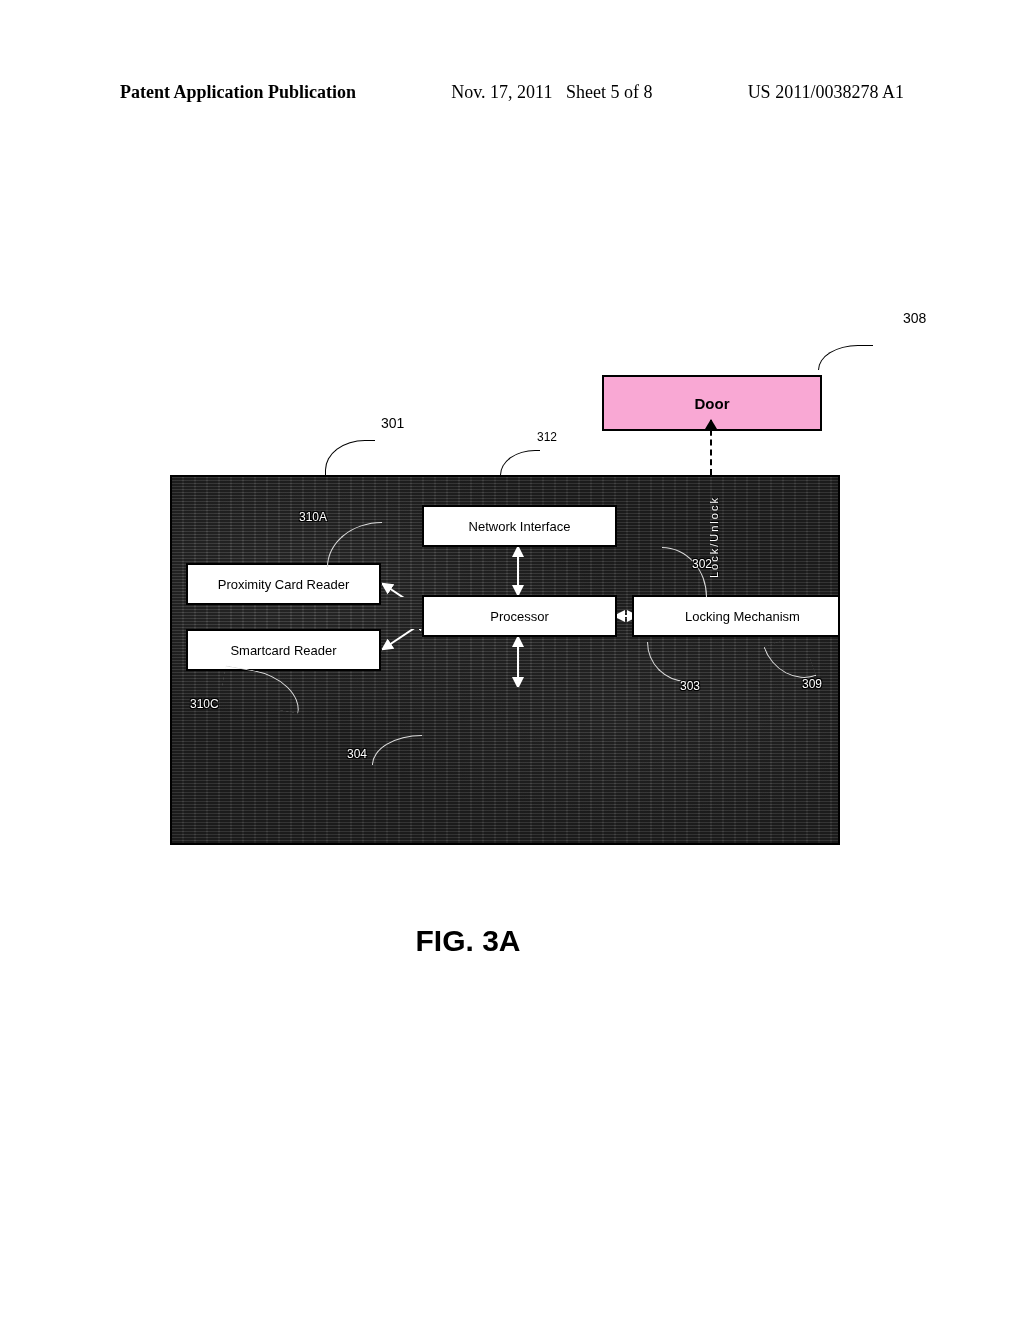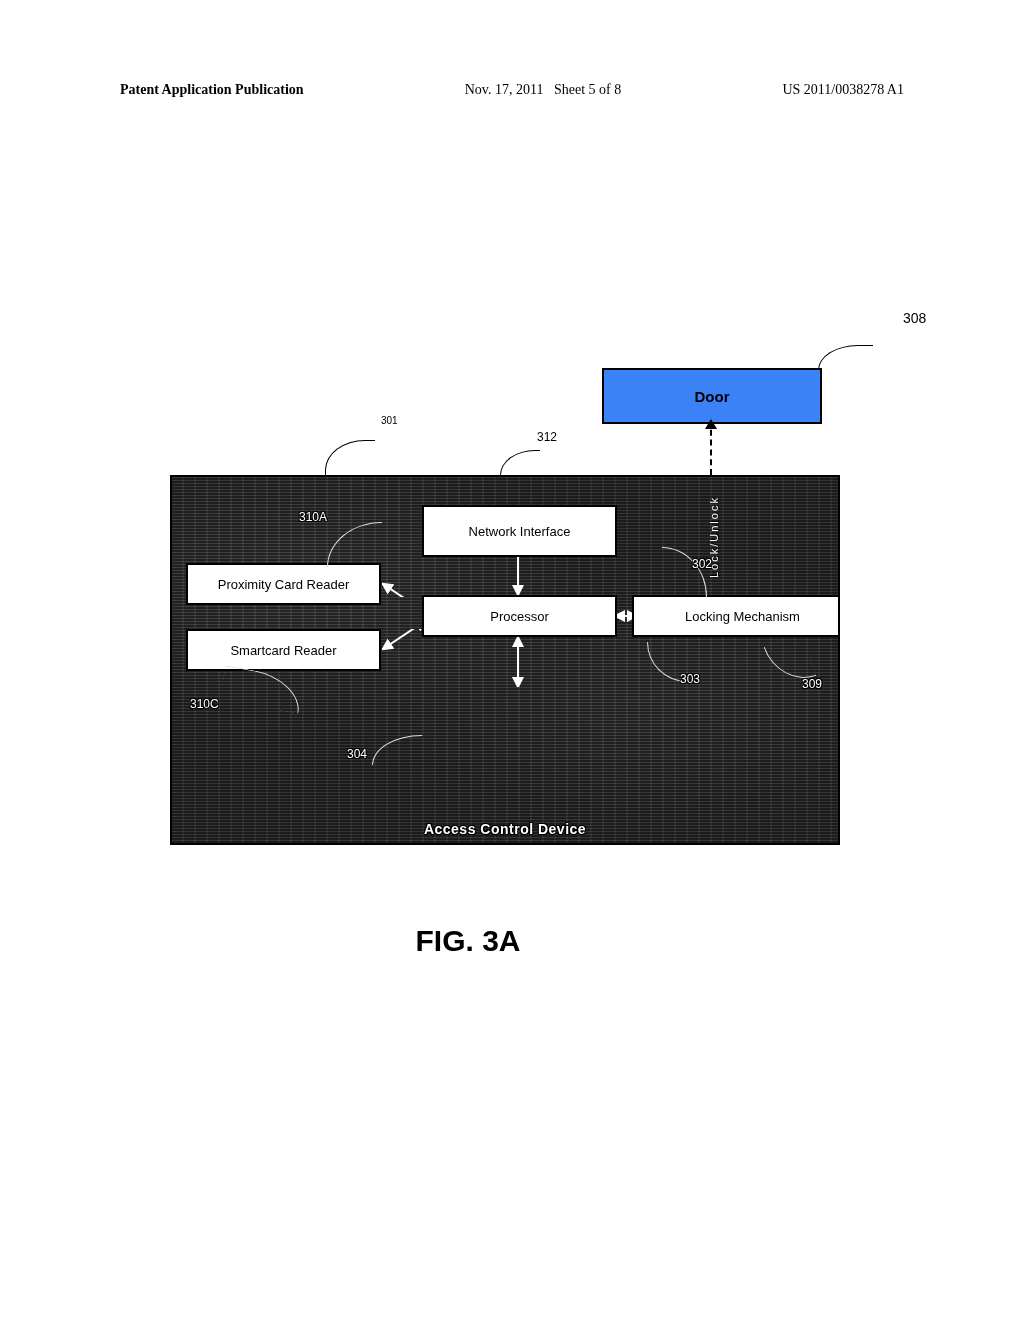--- a/index.html
+++ b/index.html
@@ -11,42 +11,42 @@
     position: relative;
   }
   .header {
     position: absolute;
     top: 82px;
     left: 0;
     width: 1024px;
     display: flex;
     justify-content: space-between;
     padding: 0 120px 0 120px;
-    font-size: 14px;
+    font-size: 18px;
   }
   .header .left { font-weight: bold; }
   .header .mid { }
   .header .right { }
 
   .fig-area {
     position: absolute;
     left: 170px;
     top: 300px;
     width: 700px;
     height: 640px;
   }
 
   .door-box {
     position: absolute;
     left: 432px;
-    top: 68px;
+    top: 75px;
     width: 220px;
     height: 56px;
     border: 2px solid #000;
-    background: #3b82f6;
+    background: #f9a8d4;
     display: flex;
     align-items: center;
     justify-content: center;
     font-family: Arial, sans-serif;
     font-weight: bold;
     font-size: 15px;
   }
 
   .lead-308 {
     position: absolute;
@@ -75,21 +75,21 @@
     height: 35px;
     border-top: 1.5px solid #000;
     border-left: 1.5px solid #000;
     border-top-left-radius: 40px 30px;
   }
   .label-301 {
     position: absolute;
     left: 211px;
     top: 115px;
     font-family: Arial, sans-serif;
-    font-size: 10px;
+    font-size: 14px;
   }
 
   .lead-312 {
     position: absolute;
     left: 330px;
     top: 150px;
     width: 40px;
     height: 28px;
     border-top: 1.5px solid #000;
     border-left: 1.5px solid #000;
@@ -147,21 +147,21 @@
     border: 2px solid #000;
     display: flex;
     align-items: center;
     justify-content: center;
     font-family: Arial, sans-serif;
     font-size: 13px;
     text-align: center;
     z-index: 2;
   }
 
-  .net-if   { left: 250px; top: 28px;  width: 195px; height: 52px; }
+  .net-if   { left: 250px; top: 28px;  width: 195px; height: 42px; }
   .prox     { left: 14px;  top: 86px;  width: 195px; height: 42px; }
   .smart    { left: 14px;  top: 152px; width: 195px; height: 42px; }
   .proc     { left: 250px; top: 118px; width: 195px; height: 42px; }
   .lockm    { left: 460px; top: 118px; width: 221px; height: 42px; }
   .mem      { left: 250px; top: 210px; width: 195px; height: 72px; flex-direction: column; padding-top: 0; }
   .mem-inner {
     background: #fff; border: 1px solid #000;
     width: 140px; height: 34px;
     display:flex;align-items:center;justify-content:center;
     font-size: 11.5px;
@@ -205,21 +205,21 @@
     font-family: Arial, sans-serif;
     font-size: 12px;
     color: #fff;
     text-shadow: 1px 1px 0 #000, -1px -1px 0 #000, 1px -1px 0 #000, -1px 1px 0 #000;
     z-index: 3;
   }
   .l310a { left: 127px; top: 33px; }
   .l310c { left: 18px;  top: 220px; }
   .l304  { left: 175px; top: 270px; }
   .l302  { left: 520px; top: 80px; }
-  .l303  { left: 508px; top: 195px; text-align: right; }
+  .l303  { left: 508px; top: 202px; text-align: right; }
   .l309  { left: 630px; top: 200px; }
 
   .curve {
     position: absolute;
     border: 1.5px solid #ddd;
     border-right: none;
     border-bottom: none;
     z-index: 2;
   }
   .c310a { left: 155px; top: 45px; width: 55px; height: 45px; border-top-left-radius: 55px 45px;}
@@ -340,18 +340,17 @@
 
     <div class="g-label l302">302</div>
     <div class="curve c302"></div>
 
     <div class="g-label l303">303</div>
     <div class="curve c303"></div>
 
     <div class="g-label l309">309</div>
     <div class="curve c309"></div>
 
-    <div class="device-label">Access Control Device</div>
   </div>
 
 </div>
 
 <div class="figcap">FIG. 3A</div>
 
 </body></html>

